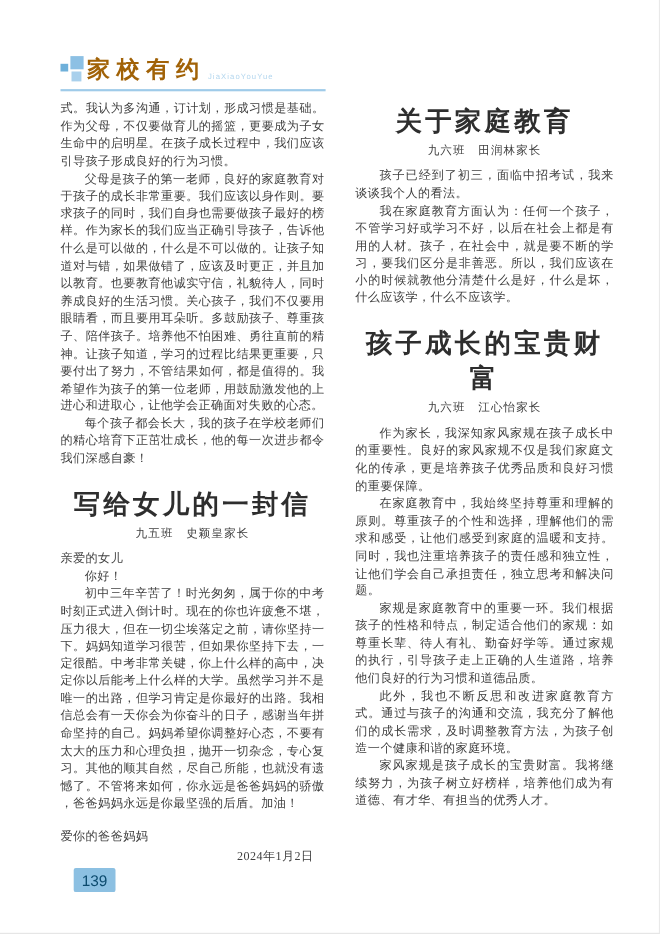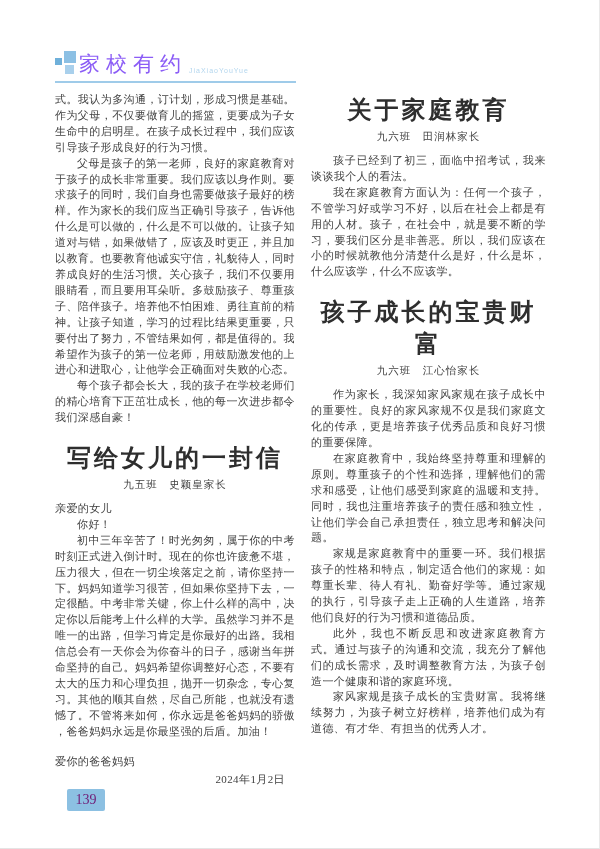--- a/index.html
+++ b/index.html
@@ -24,32 +24,32 @@
     padding-bottom:5px;
     display:flex;align-items:flex-end;
   }
   .logo-icon{position:relative;width:24px;height:28px;flex:0 0 auto;}
   .logo-icon i{position:absolute;display:block;}
   .logo-icon .sq1{width:7px;height:7px;left:0;top:10px;background:#6fb0da;}
   .logo-icon .sq2{width:12px;height:12px;left:9px;top:3px;background:#8cc0e4;}
   .logo-icon .sq3{width:9px;height:9px;left:10px;top:17px;background:#a9d0ec;}
   .brand-title{
     font-family:"Liberation Sans","DejaVu Sans",sans-serif;
-    font-weight:normal;font-size:21px;line-height:24px;
-    color:#8b5cf6;letter-spacing:6px;white-space:nowrap;
+    font-weight:bold;font-size:21px;line-height:24px;
+    color:#a16207;letter-spacing:6px;white-space:nowrap;
   }
   .brand-sub{
     font-family:"Liberation Sans","DejaVu Sans",sans-serif;
     font-size:7px;color:#b3d6ee;letter-spacing:1px;
     margin-left:2px;padding-bottom:2px;white-space:nowrap;
   }
   
   .columns{
     position:absolute;left:55px;top:92px;width:491px;
-    display:flex;gap:16px;
+    display:flex;gap:28px;
   }
   .col{width:240px;flex:0 0 auto;}
   .col.right{width:235px;}
   .col p{
     margin:0;
     font-size:11px;line-height:15.9px;
     letter-spacing:0.4px;
     text-align:justify;
     text-indent:2em;
   }
@@ -74,22 +74,22 @@
     padding-right:14px;margin-top:14px !important;
   }
   .letter-date{
     text-align:right !important;text-indent:0 !important;
     padding-right:10px;margin-top:2px !important;
   }
   
   .page-number{
     position:absolute;left:67px;top:789px;
     width:38px;height:22px;
-    background:#8cc0e2;color:#701a75;
-    font-family:Liberation Serif, serif;
+    background:#8cc0e2;color:#0c4a6e;
+    font-family:Liberation Sans, sans-serif;
     font-size:14px;line-height:22px;text-align:center;
     border-radius:2px;
   }
 </style>
 </head>
 <body>
 
 <div class="page">
 
   <header class="header">

